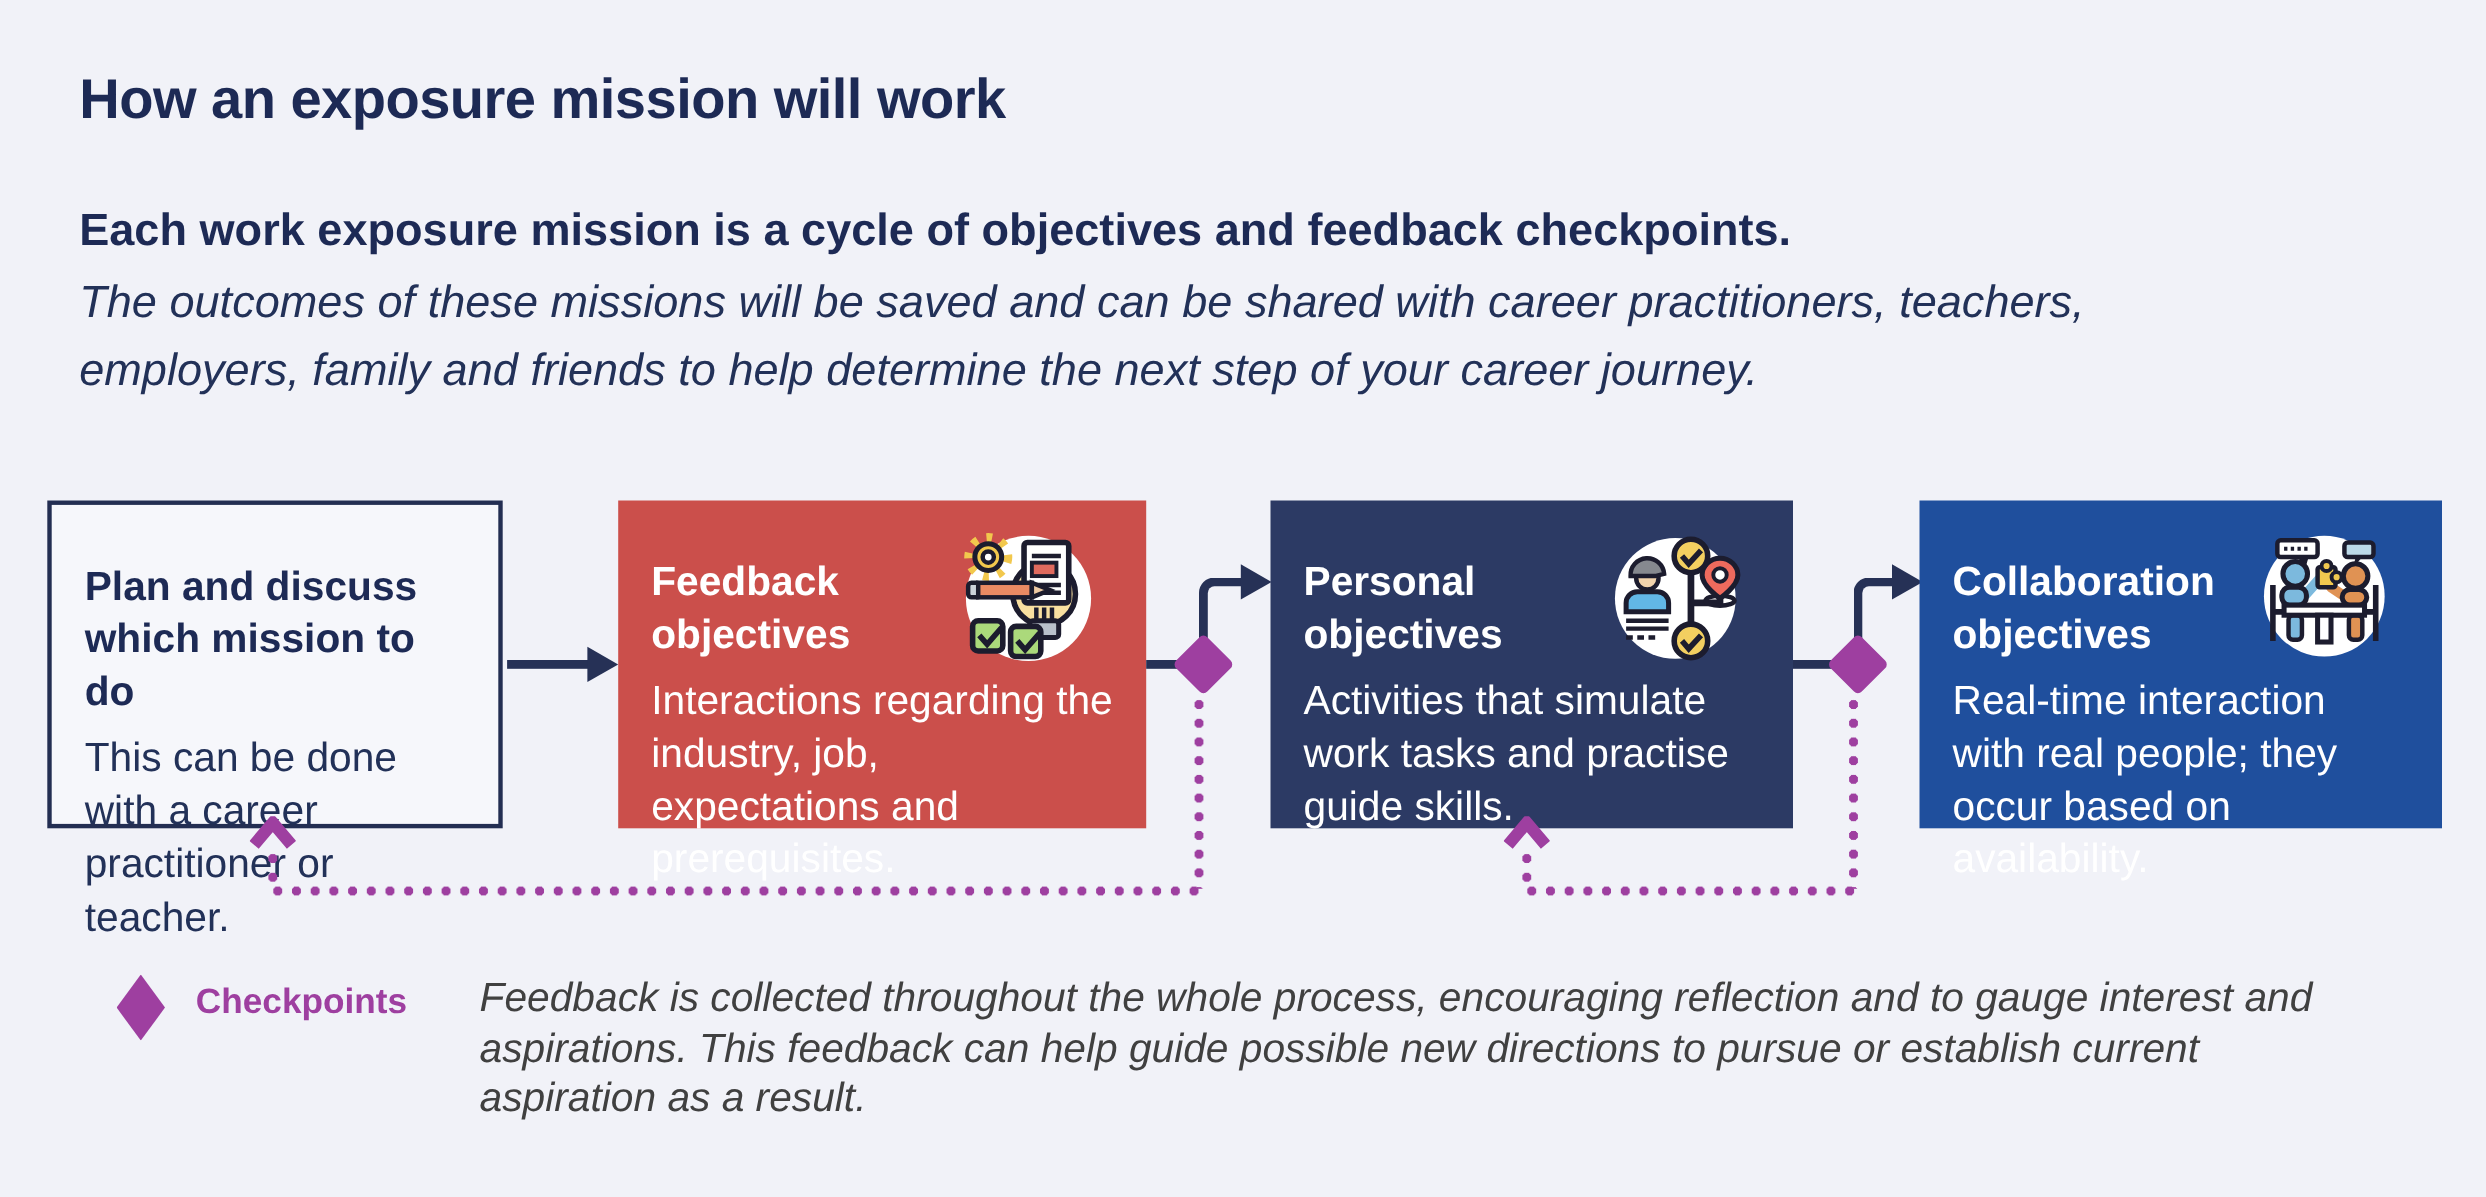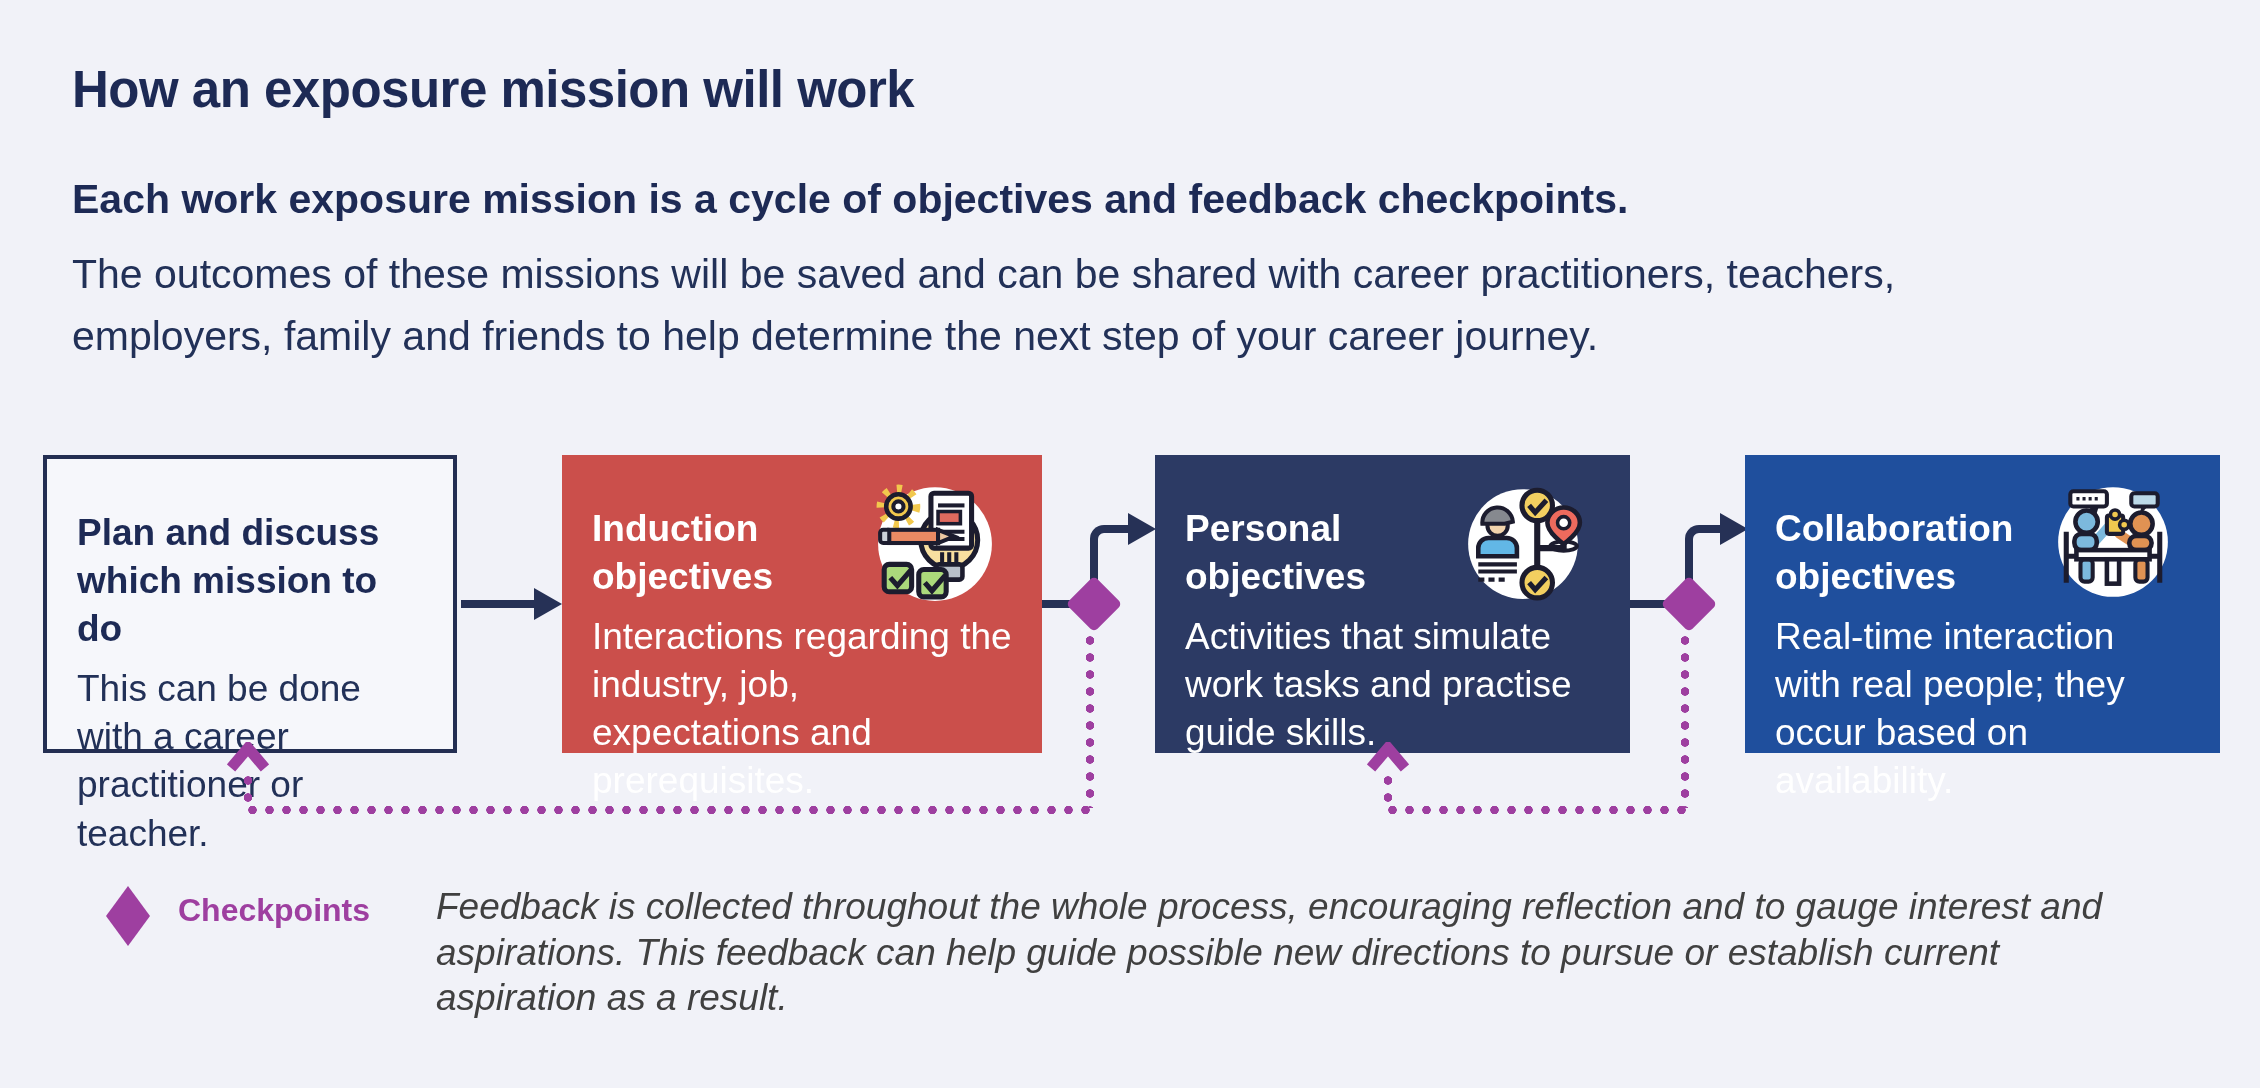--- a/index.html
+++ b/index.html
@@ -11,26 +11,26 @@
     overflow:hidden;
   }
   .canvas{position:relative;width:2260px;height:1088px;}
 
   
   .page-title{
     position:absolute;left:72px;top:60px;margin:0;
     font-size:51px;font-weight:bold;letter-spacing:-0.5px;color:#1d2a55;text-align:center;
   }
   .page-subtitle{
-    position:absolute;left:72px;top:176px;margin:0;
+    position:absolute;left:72px;top:186px;margin:0;
     font-size:41px;font-weight:bold;color:#1d2a55;
   }
   .page-description{
     position:absolute;left:72px;top:244px;margin:0;width:1990px;
-    font-size:41px;line-height:1.5;color:#223158;
+    font-size:41px;line-height:1.5;color:#223158;font-style:italic;
   }
 
   
   .step{
     position:absolute;top:455px;height:298px;box-sizing:border-box;
     padding:50px 30px 22px 30px;
   }
   .step--outline{left:43px;width:414px;background:#f6f7fb;border:4px solid #232e52;}
   .step--red{left:562px;width:480px;background:#cb4f4b;}
   .step--navy{left:1155px;width:475px;background:#2c3a64;}
@@ -95,21 +95,21 @@
 
   <div class="step step--outline">
     <h3 class="step__title">Plan and discuss which mission to do</h3>
     <p class="step__desc">This can be done with a career practitioner or teacher.</p>
   </div>
 
   <div class="nline" style="left:461px;top:600px;width:76px;height:8px;"></div>
   <div class="nhead" style="left:534px;top:588px;"></div>
 
   <div class="step step--red">
-    <h3 class="step__title">Induction objectives</h3>
+    <h3 class="step__title">Feedback objectives</h3>
     <p class="step__desc">Interactions regarding the industry, job, expectations and prerequisites.</p>
     <svg class="step__icon" viewBox="0 0 124 124">
       <circle cx="62" cy="64" r="56" fill="#ffffff"></circle>
 
       <circle cx="26" cy="27" r="17" fill="none" stroke="#f2c84d" stroke-width="9" stroke-dasharray="5 8"></circle>
       <circle cx="26" cy="27" r="12" fill="#f2c84d" stroke="#1c1c2e" stroke-width="4.5"></circle>
       <circle cx="26" cy="27" r="5" fill="#ffffff" stroke="#1c1c2e" stroke-width="4"></circle>
 
       <circle cx="76" cy="60" r="28" fill="#f8dfa0" stroke="#1c1c2e" stroke-width="5"></circle>
       <path d="M69 72v12M76 72v12M83 72v12" stroke="#1c1c2e" stroke-width="4"></path>

